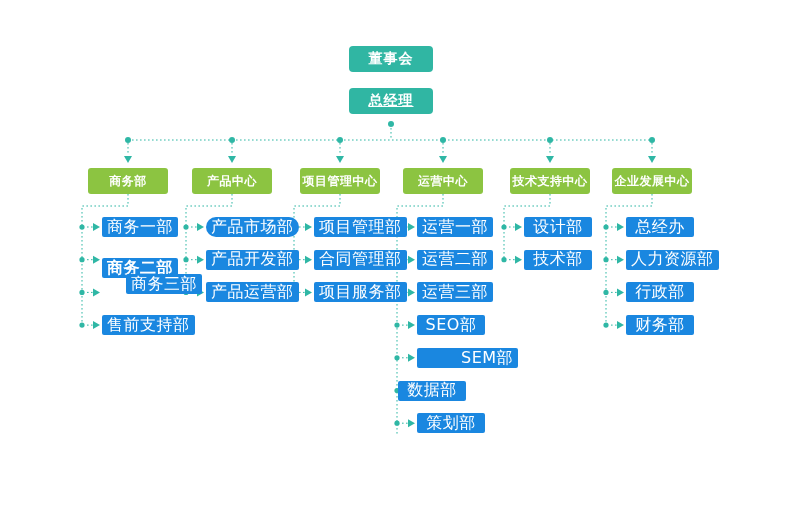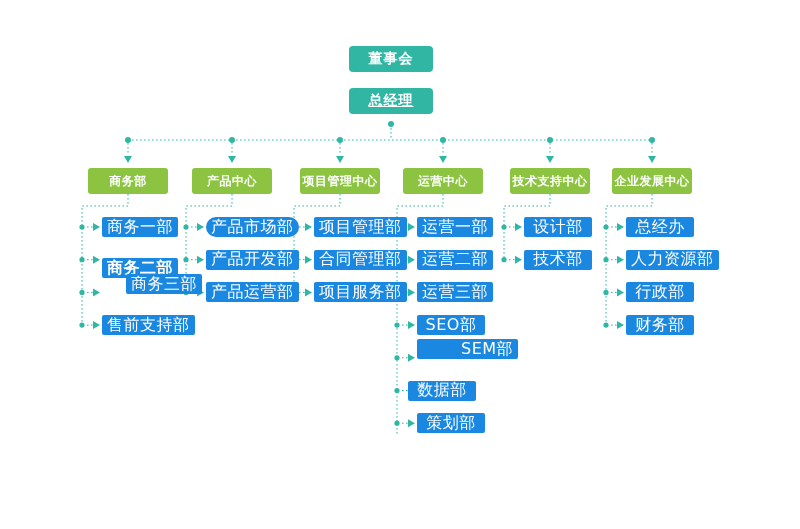--- a/index.html
+++ b/index.html
@@ -191,22 +191,22 @@
       <div class="node dept-node" style="left: 206px; top: 282.4px;">产品运营部</div>
       <div class="node center-node" style="left: 340px;">项目管理中心</div>
       <div class="node dept-node" style="left: 314px; top: 217px;">项目管理部</div>
       <div class="node dept-node" style="left: 314px; top: 249.7px;">合同管理部</div>
       <div class="node dept-node" style="left: 314px; top: 282.4px;">项目服务部</div>
       <div class="node center-node" style="left: 443px;">运营中心</div>
       <div class="node dept-node" style="left: 417px; top: 217px;">运营一部</div>
       <div class="node dept-node" style="left: 417px; top: 249.7px;">运营二部</div>
       <div class="node dept-node" style="left: 417px; top: 282.4px;">运营三部</div>
       <div class="node dept-node" style="left: 417px; top: 315.1px;">SEO部</div>
-      <div class="node dept-node" style="left: 417px; top: 339px; padding-left: 44px;">SEM部</div>
-      <div class="node dept-node" style="left: 408px; top: 380.5px;">数据部</div>
+      <div class="node dept-node" style="left: 417px; top: 348px; padding-left: 44px;">SEM部</div>
+      <div class="node dept-node" style="left: 398px; top: 380.5px;">数据部</div>
       <div class="node dept-node" style="left: 417px; top: 413.2px;">策划部</div>
       <div class="node dept-node" style="left: 417px; top: 445.9px;">媒介部</div>
       <div class="node center-node" style="left: 550px; text-align: center;">技术支持中心</div>
       <div class="node dept-node" style="left: 524px; top: 217px;">设计部</div>
       <div class="node dept-node" style="left: 524px; top: 249.7px;">技术部</div>
       <div class="node center-node" style="left: 652px;">企业发展中心</div>
       <div class="node dept-node" style="left: 626px; top: 217px;">总经办</div>
       <div class="node dept-node" style="left: 626px; top: 249.7px;">人力资源部</div>
       <div class="node dept-node" style="left: 626px; top: 282.4px;">行政部</div>
       <div class="node dept-node" style="left: 626px; top: 315.1px;">财务部</div>

